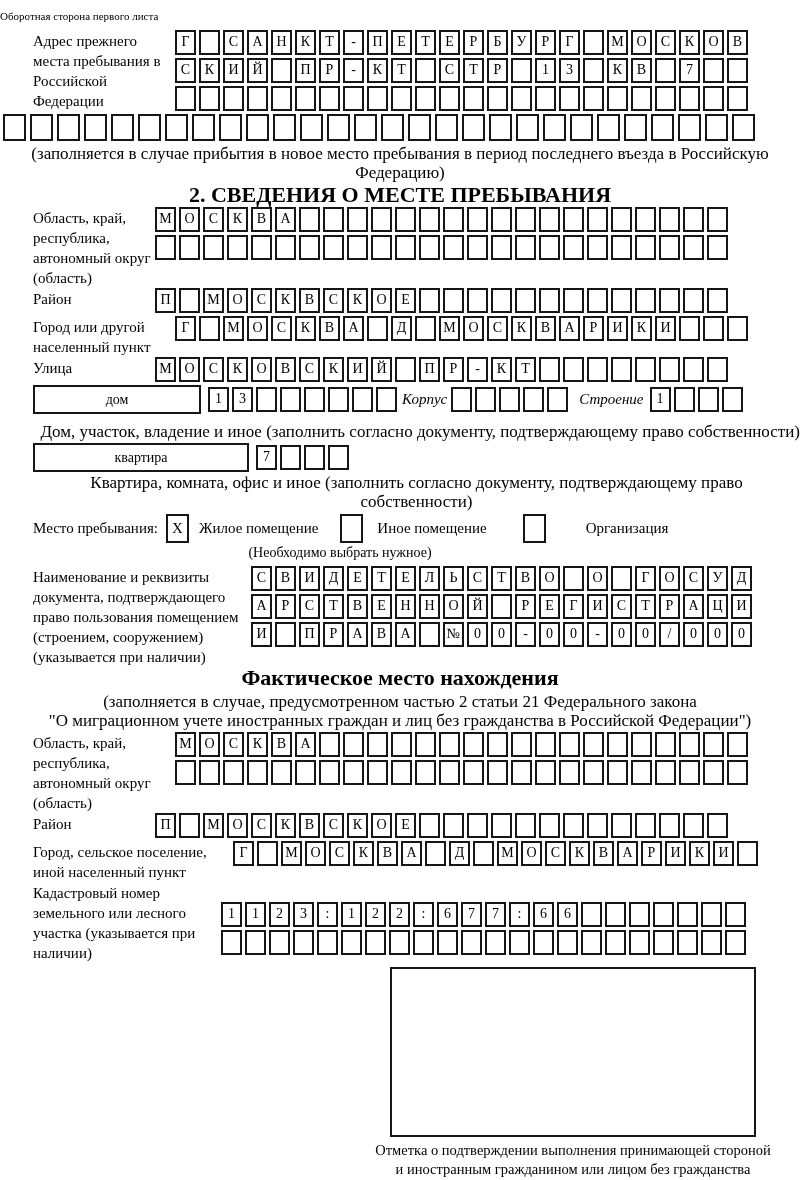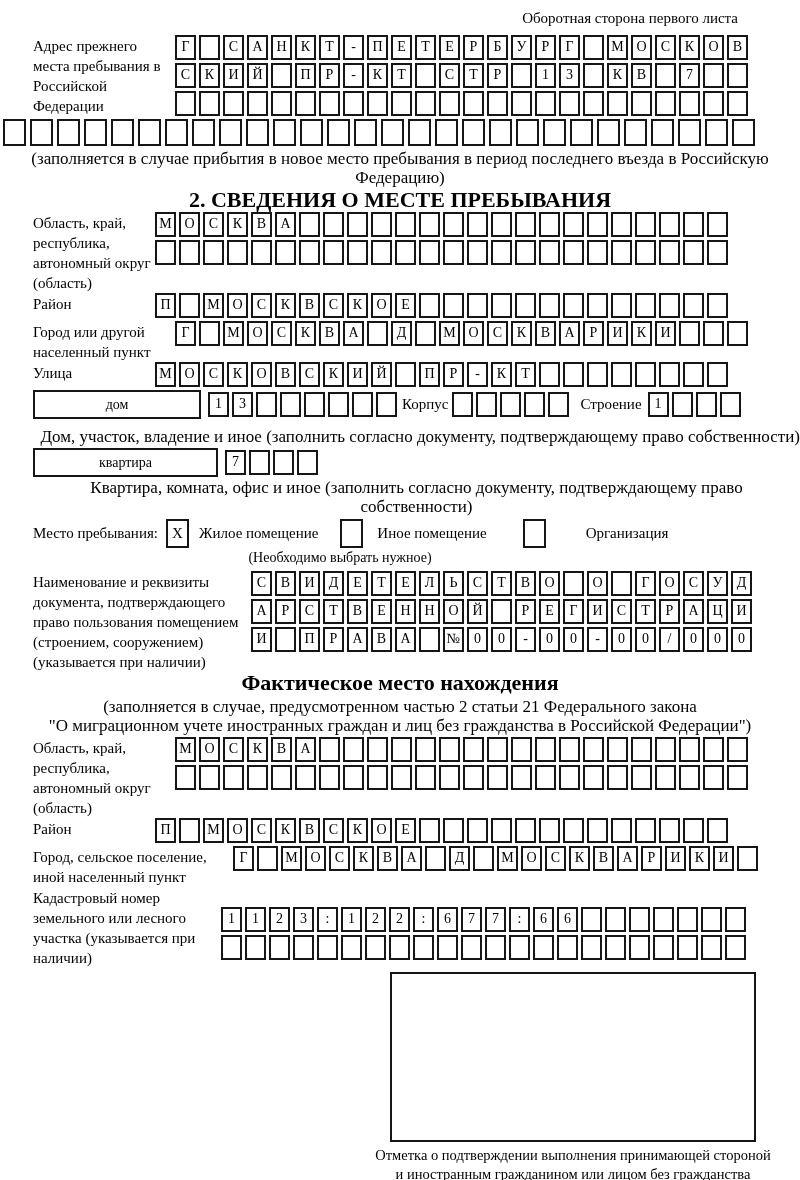--- a/index.html
+++ b/index.html
@@ -1,31 +1,31 @@
 <!DOCTYPE html>
 <html><head>
 <meta charset="utf-8">
 <style>
   html,body{margin:0;padding:0;background:#fff;}
   .page{position:relative;width:800px;height:1180px;background:#fff;color:#000;
         font-family:"Liberation Serif","DejaVu Serif",serif;overflow:hidden;}
-  .corner{padding:10px 62px 0 0;text-align:right;font-size:15px;}
+  .corner{padding:10px 62px 0 0;font-size:11px;}
   .frow{display:flex;align-items:flex-start;margin-left:33px;}
   .flabel{flex:none;font-size:15px;line-height:20px;padding-top:1px;}
   .bcol{flex:none;}
   .boxrow{white-space:nowrap;height:25px;margin-bottom:3px;}
   .cbox{display:inline-block;box-sizing:border-box;width:21px;height:25px;border:2px solid #161616;
         margin-right:3px;text-align:center;font-size:14px;line-height:20px;vertical-align:top;}
   .wide{margin-left:3px;height:27px;}
   .wide .cbox{width:23px;height:27px;margin-right:4px;line-height:22px;}
   .cnote{font-size:17px;text-align:center;line-height:19px;}
   .sect-title{font-weight:bold;font-size:22px;text-align:center;line-height:21px;}
   .lblbox{flex:none;box-sizing:border-box;border:2px solid #161616;height:29px;text-align:center;
           font-size:14px;line-height:25px;}
-  .inlbl{flex:none;font-size:15px;line-height:29px;}
+  .inlbl{flex:none;font-size:15px;line-height:29px;font-style:italic;}
   .chk{display:inline-block;box-sizing:border-box;width:23px;height:29px;border:2px solid #161616;
        text-align:center;font-size:15px;line-height:25px;vertical-align:middle;}
   .stay{align-items:center;height:30px;font-size:15px;}
   .stampbox{box-sizing:border-box;margin-left:390px;margin-top:4px;width:366px;height:170px;border:2px solid #161616;}
   .stampnote{margin-left:373px;margin-top:4px;width:400px;text-align:center;font-size:14.5px;line-height:19px;}
   .mt2{margin-top:2px}.mt4{margin-top:4px}.mt6{}.mt8{margin-top:8px}
 </style>
 </head>
 <body>
 
@@ -73,21 +73,21 @@
     <div class="lblbox" style="width:168px;margin-right:7px">дом</div>
     <div class="boxrow" style="padding-top:2px"><span class="cbox">1</span><span class="cbox">3</span><span class="cbox"></span><span class="cbox"></span><span class="cbox"></span><span class="cbox"></span><span class="cbox"></span><span class="cbox"></span></div>
     <div class="inlbl" style="margin:0 4px 0 2px">Корпус</div>
     <div class="boxrow" style="padding-top:2px"><span class="cbox"></span><span class="cbox"></span><span class="cbox"></span><span class="cbox"></span><span class="cbox"></span></div>
     <div class="inlbl" style="margin:0 6px 8px 8px">Строение</div>
     <div class="boxrow" style="padding-top:2px"><span class="cbox">1</span><span class="cbox"></span><span class="cbox"></span><span class="cbox"></span></div>
   </div>
   <div class="cnote" style="text-align:right;margin-left:33px">Дом, участок, владение и иное (заполнить согласно документу, подтверждающему право собственности)</div>
 
   <div class="frow mt2">
-    <div class="lblbox" style="width:185px;margin-right:7px">квартира</div>
+    <div class="lblbox" style="width:216px;margin-right:7px">квартира</div>
     <div class="boxrow" style="padding-top:2px"><span class="cbox">7</span><span class="cbox"></span><span class="cbox"></span><span class="cbox"></span></div>
   </div>
   <div class="cnote" style="text-align:center;margin-left:33px">Квартира, комната, офис и иное (заполнить согласно документу, подтверждающему право собственности)</div>
 
   <div class="frow stay mt2">
     <span>Место пребывания:</span>
     <span class="chk" style="margin-left:8px">X</span>
     <span style="margin-left:10px">Жилое помещение</span>
     <span class="chk" style="margin-left:22px"></span>
     <span style="margin-left:14px">Иное помещение</span>

